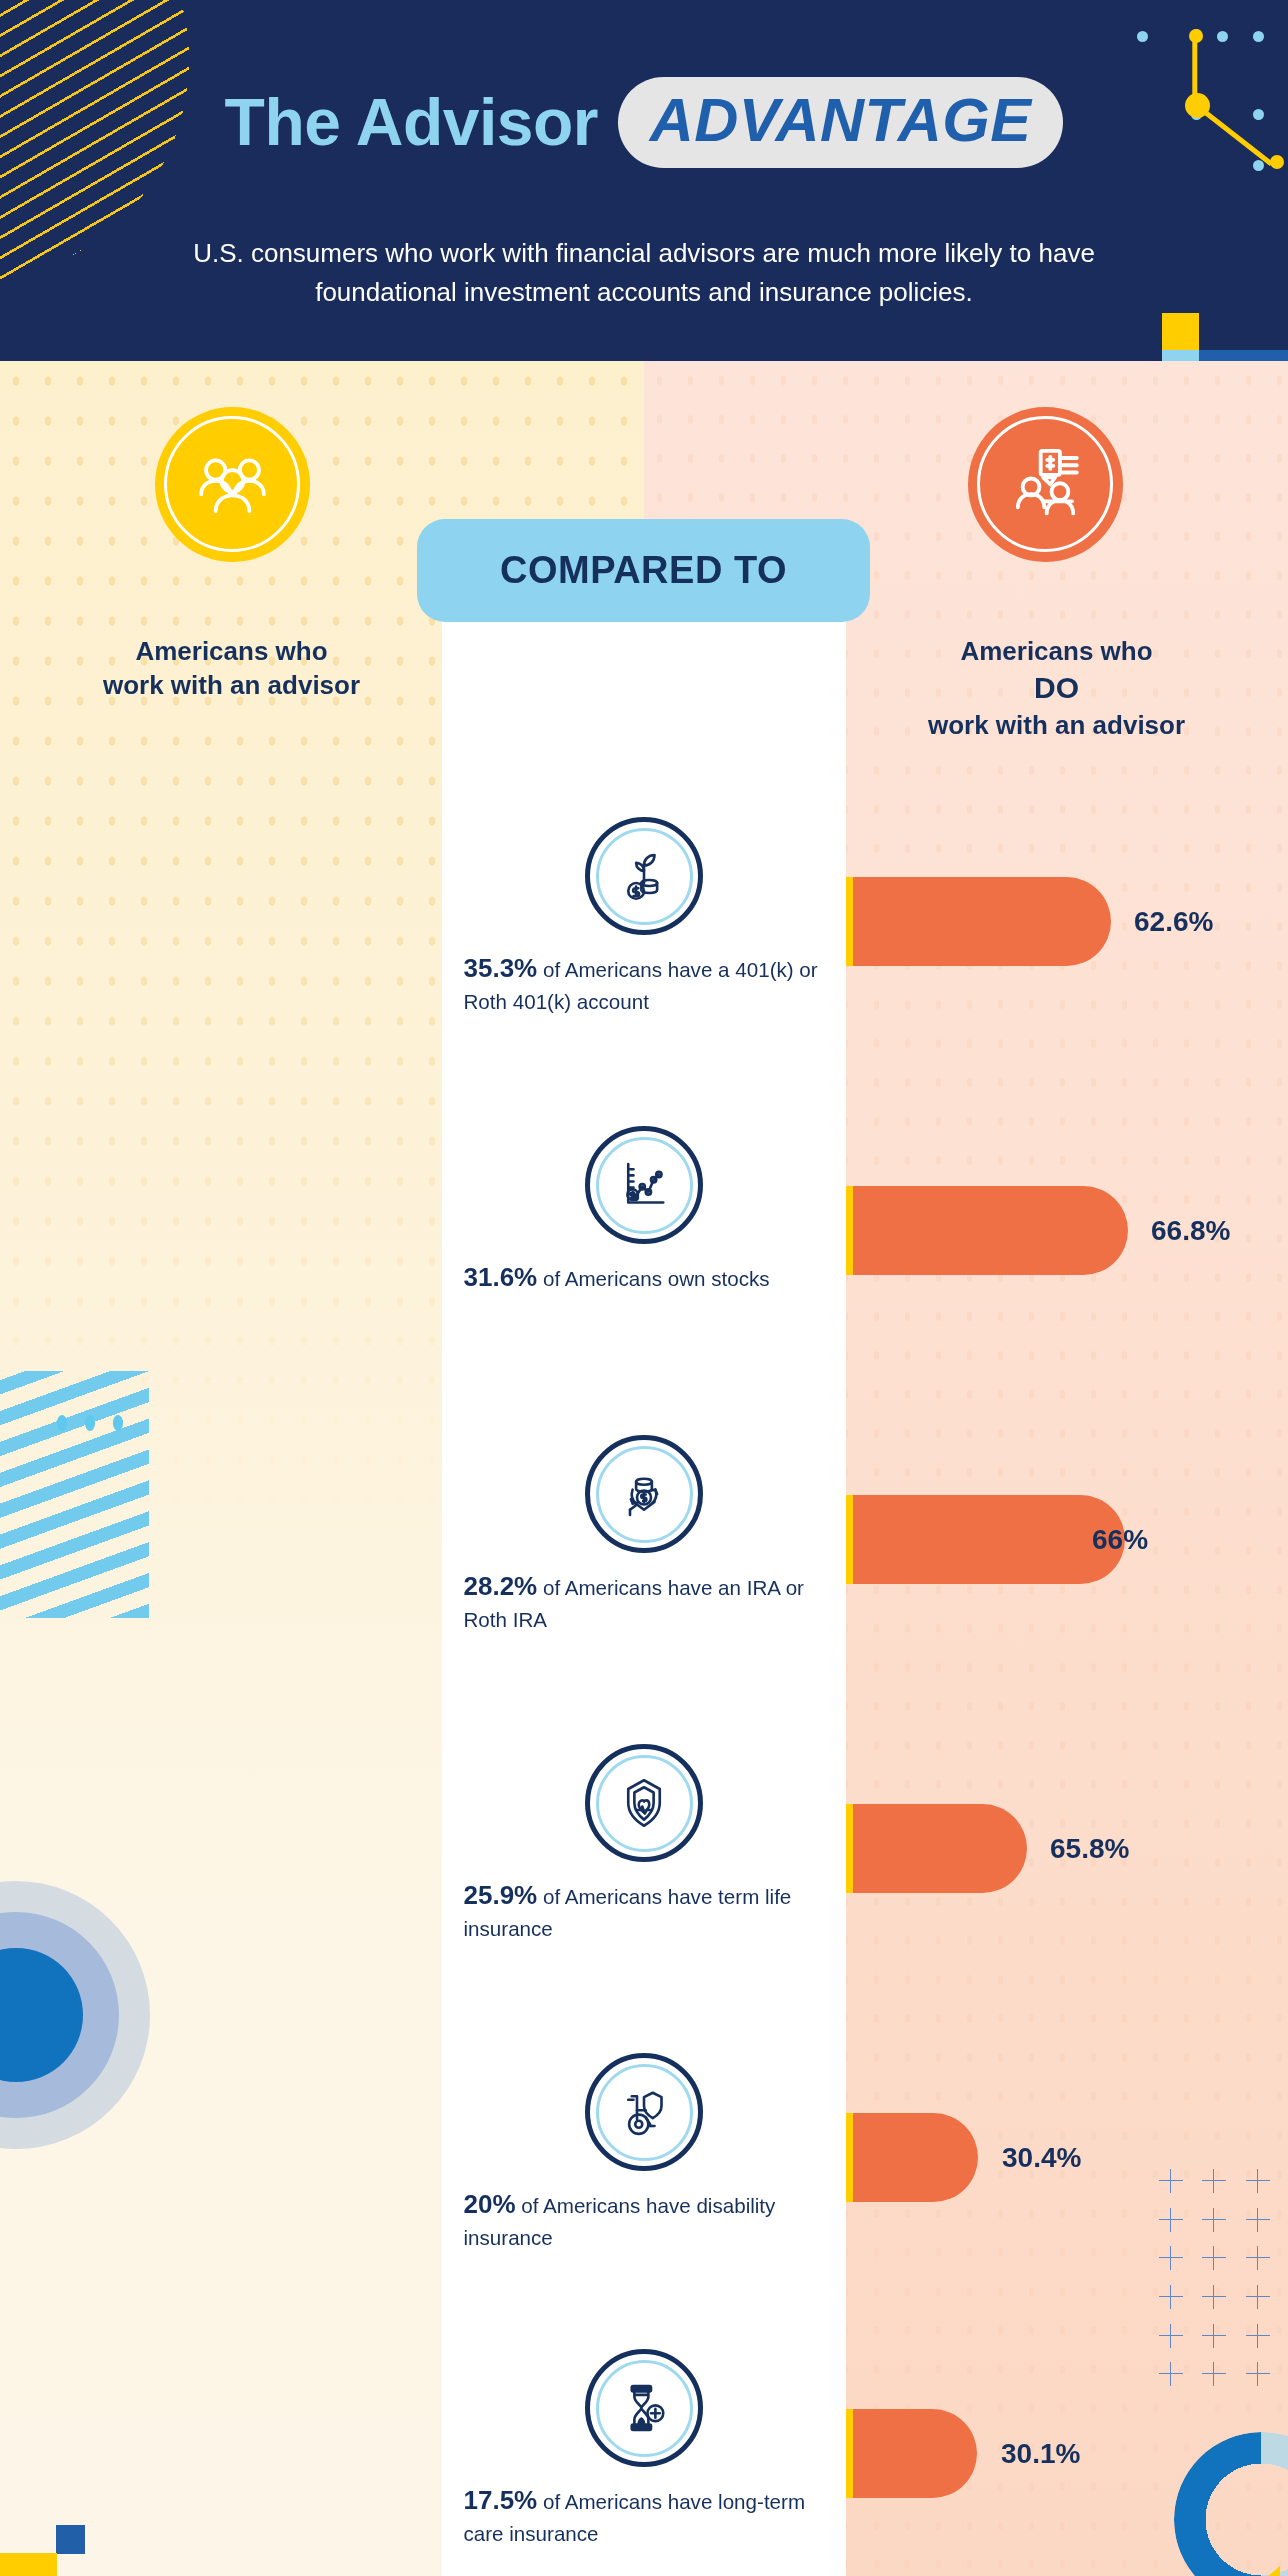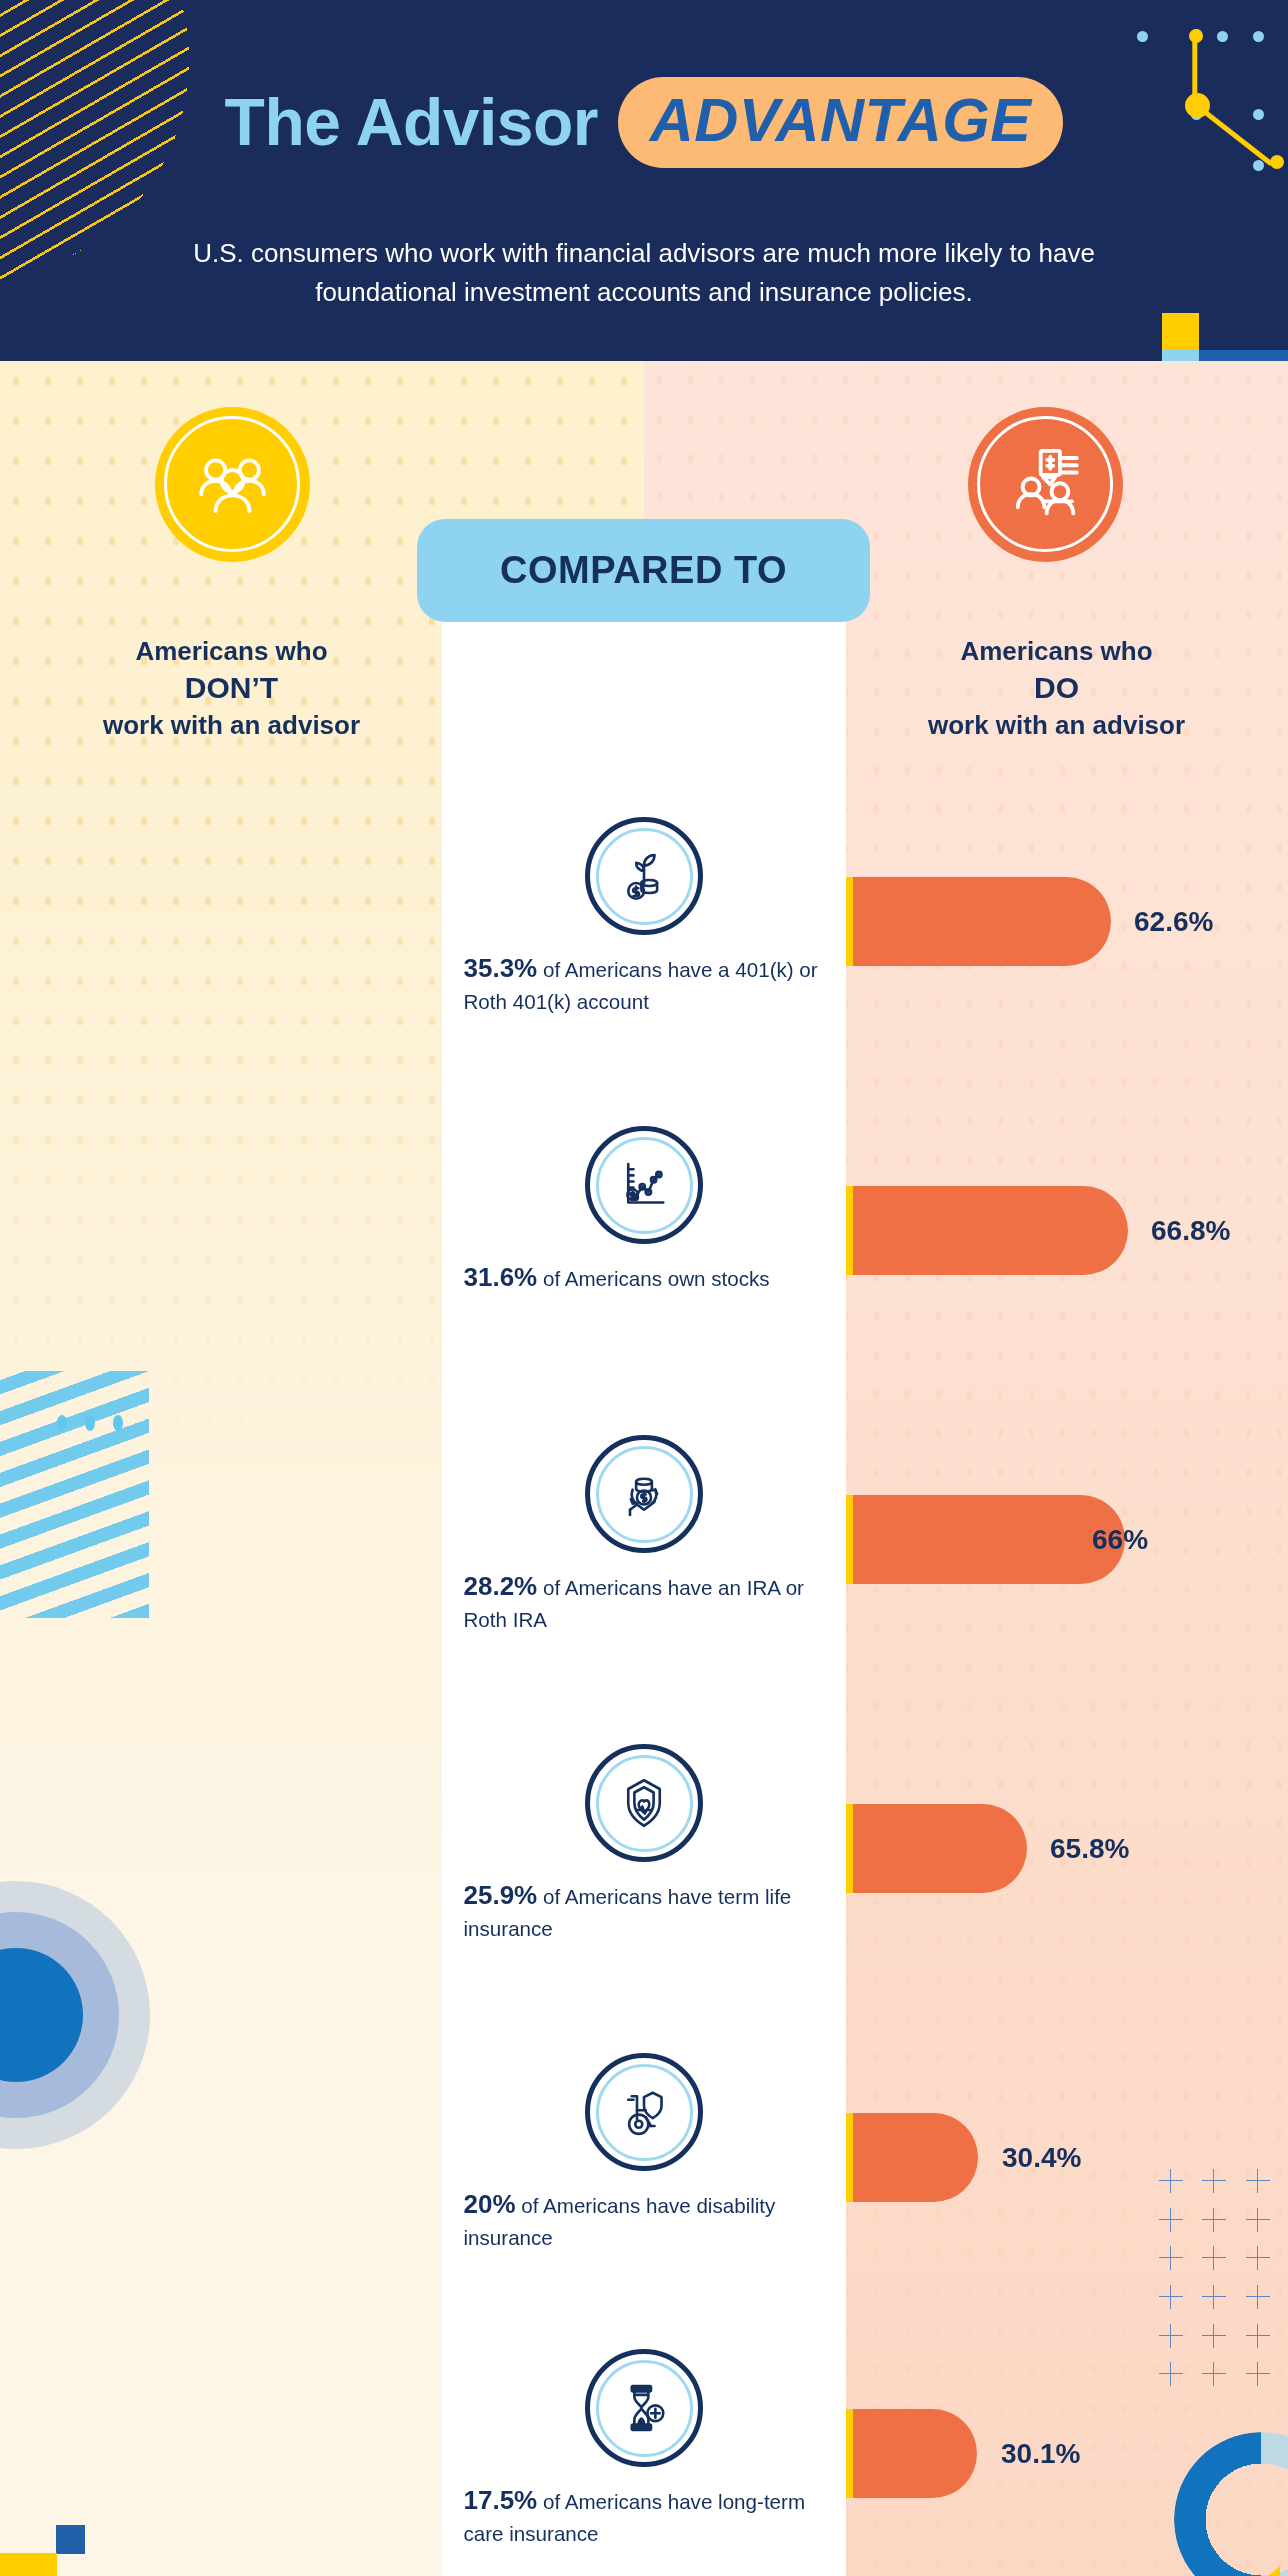--- a/index.html
+++ b/index.html
@@ -32,21 +32,21 @@
 
   .title-row {
     position:absolute; left:0; top:77px; width:1288px;
     display:flex; align-items:center; justify-content:center; gap:0px;
   }
   .title-a {
     font-size:66px; font-weight:bold; color:#8ed3ef; letter-spacing:-0.5px;
     padding-right:19.6px; white-space:nowrap;
   }
   .title-pill {
-    background:#fdba74; border-radius:62px; padding:13.4px 32px 16.5px;
+    background:#e5e5e5; border-radius:62px; padding:13.4px 32px 16.5px;
     display:inline-block;
   }
   .title-b {
     font-size:61px; font-weight:bold; color:#1f5fab; font-style:italic;
     letter-spacing:0.5px; white-space:nowrap; line-height:1;
   }
   .subtitle {
     position:absolute; left:50%; top:234px; transform:translateX(-50%);
     width:1010px; text-align:center; color:#ffffff;
     font-size:26px; line-height:1.5; font-weight:400;
@@ -302,21 +302,20 @@
     <circle cx="20" cy="34" r="7"></circle>
       <path d="M9 51c0-7 5-11 11-11s11 4 11 11"></path>
     <circle cx="44" cy="38" r="7"></circle>
       <path d="M33 56c0-7 5-11 11-11s11 4 11 11"></path>
     <path d="M30 46h24"></path>
   </svg>
 </div>
 
 <div class="col-head ch-left">
   <span class="nm">Americans who</span>
-  <span class="big">DON’T</span>
   <span class="nm">work with an advisor</span>
 </div>
 
 <div class="col-head ch-right">
   <span class="nm">Americans who</span>
   <span class="big">DO</span>
   <span class="nm">work with an advisor</span>
 </div>
 
 <div class="row" style="top:817px;">

